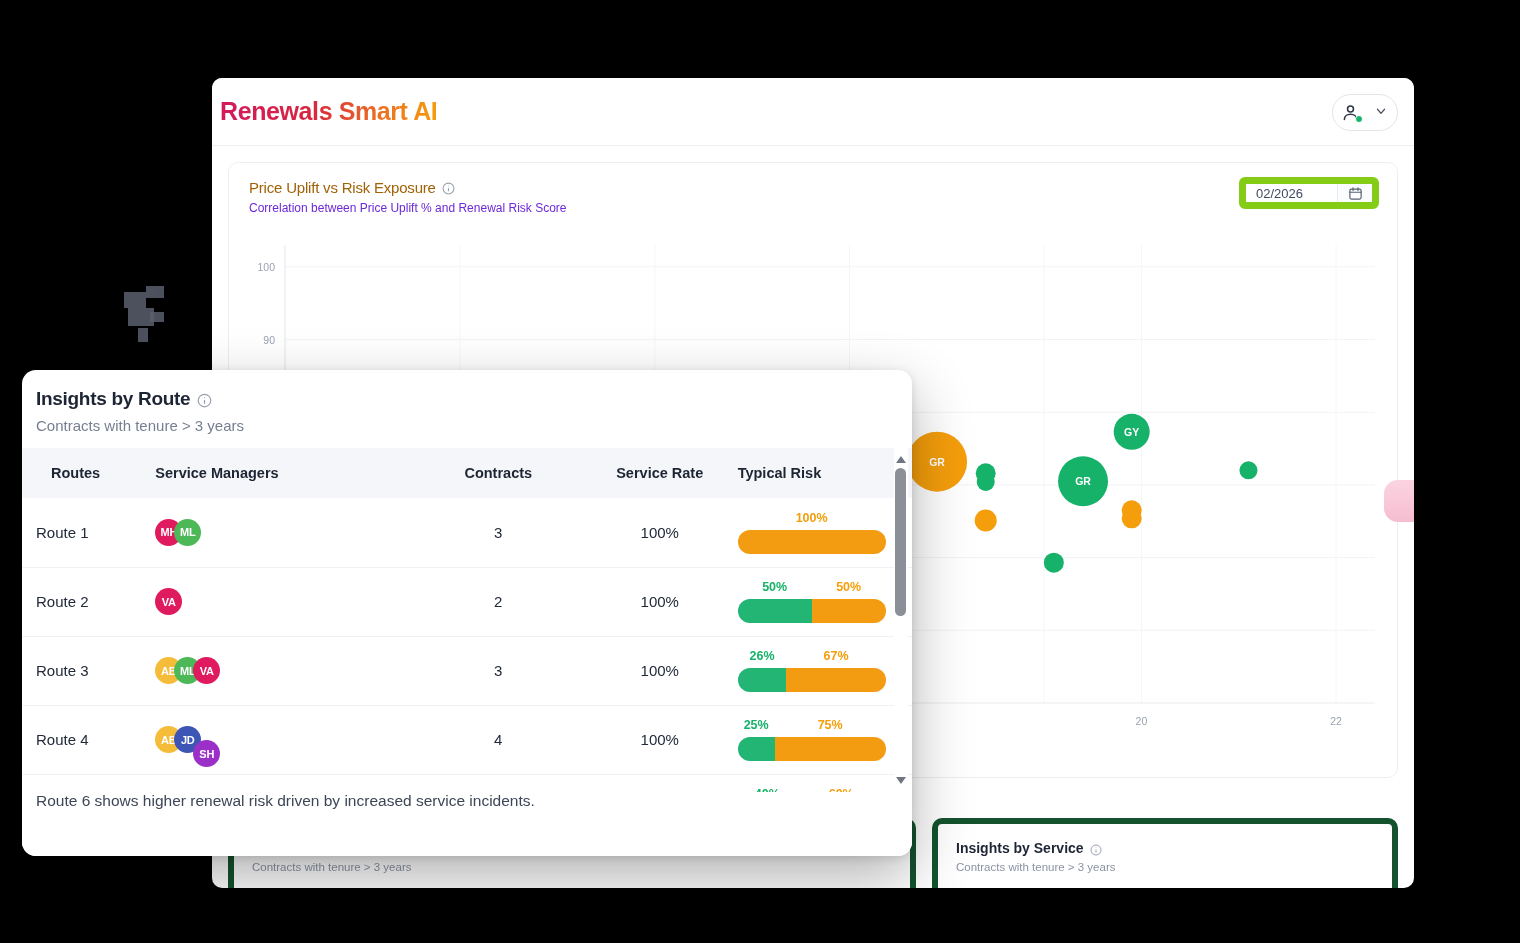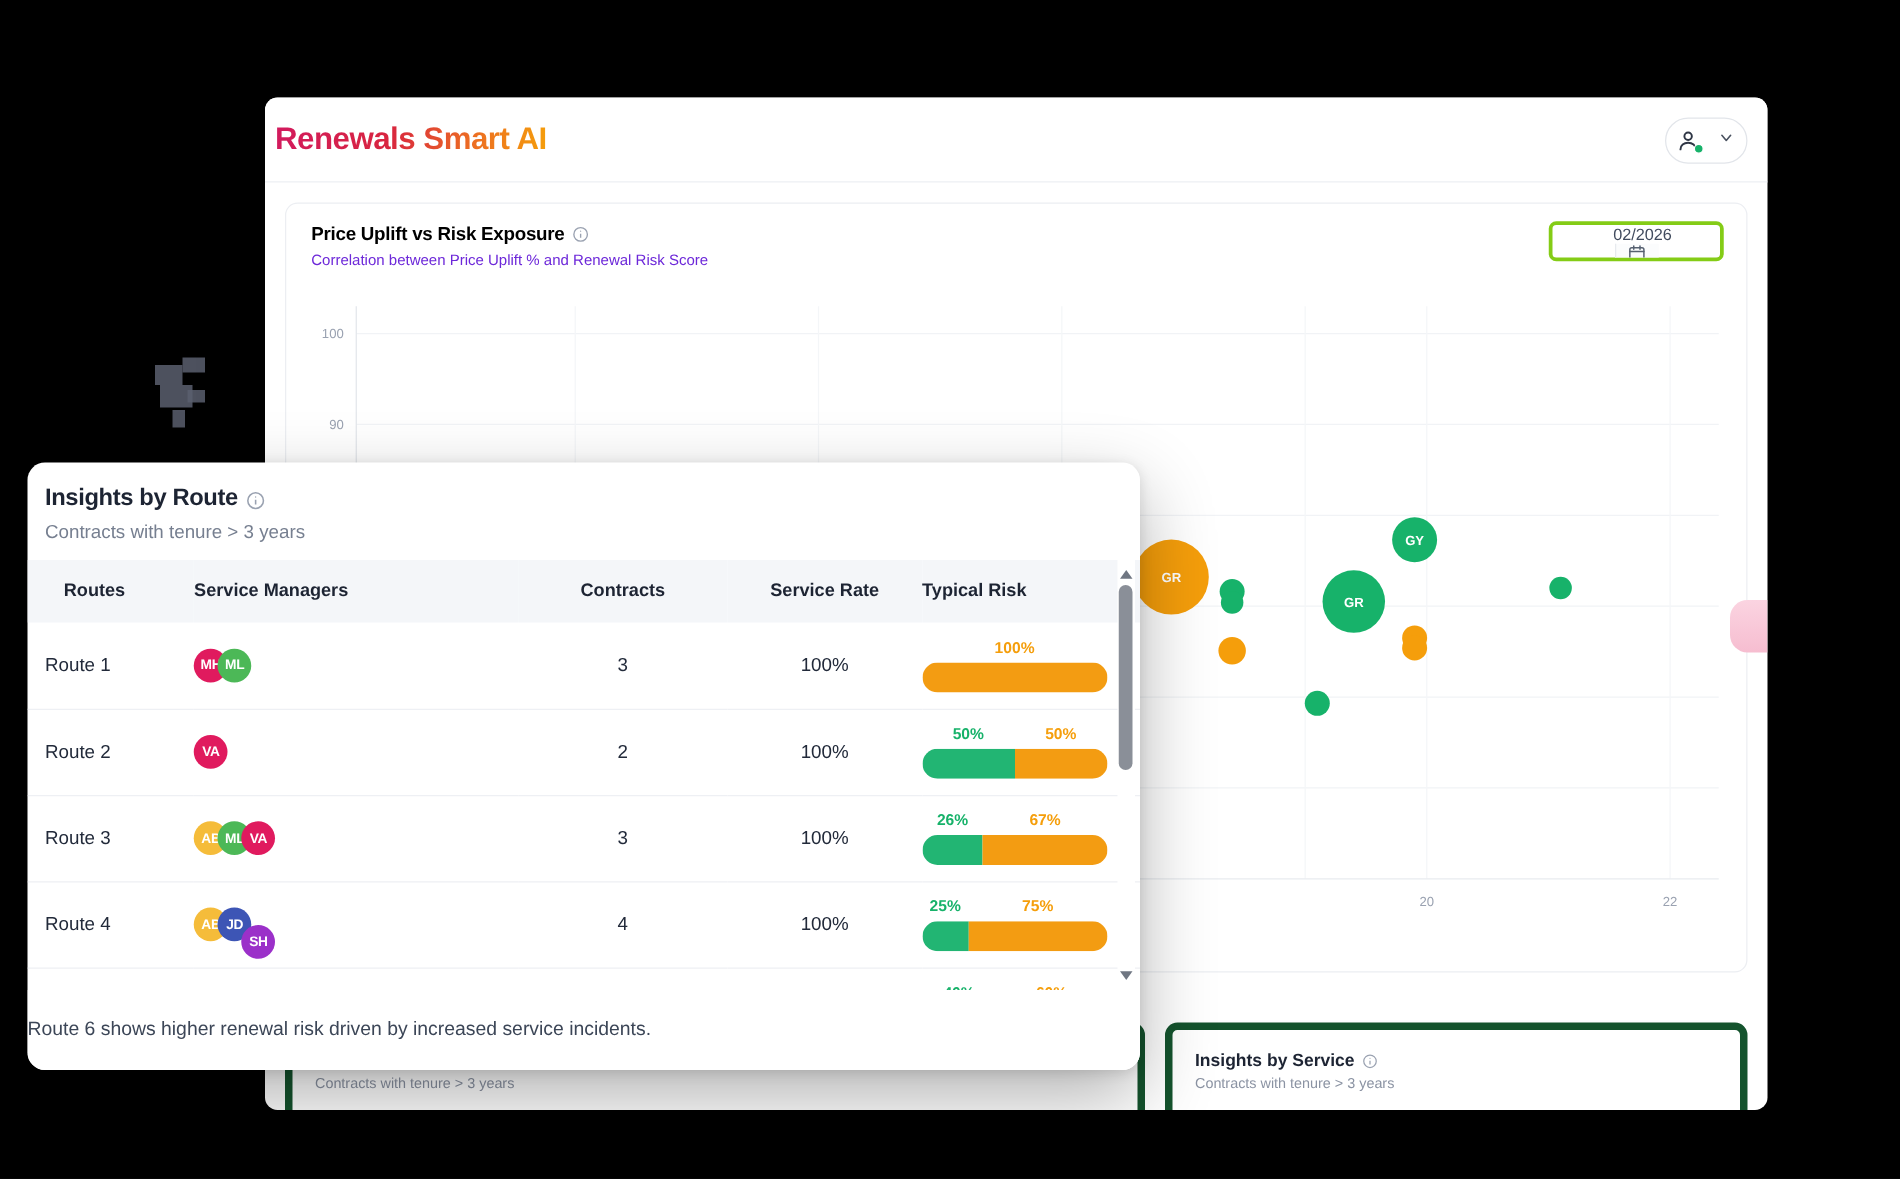--- a/index.html
+++ b/index.html
@@ -42,28 +42,28 @@
     border-radius:50%; background:#17b26a; border:1.5px solid #fff;
   }
 
   
   #chart-card {
     position:absolute; left:16px; top:84px; width:1170px; height:616px;
     background:#fff; border:1px solid #eceef2; border-radius:10px;
   }
   #chart-head { padding:16px 20px 0 20px; }
   .card-title-row { display:flex; align-items:center; gap:6px; }
-  .card-title { font-size:15px; font-weight:700; color:#000000; letter-spacing:-0.2px; }
+  .card-title { font-size:15px; font-weight:400; color:#a16207; letter-spacing:-0.2px; }
   .card-sub { margin-top:5px; font-size:12px; color:#6d28d9; }
   .info-icon { width:13px; height:13px; display:inline-block; }
 
   #date-picker {
     position:absolute; right:18px; top:14px; width:140px; height:32px;
-    border:3px solid #84cc16; border-radius:6px; background:#fff;
-    display:flex; align-items:center; overflow:hidden;flex-direction:column;
+    border:7px solid #84cc16; border-radius:6px; background:#fff;
+    display:flex; align-items:center; overflow:hidden;
   }
   #date-value { flex:1; padding-left:10px; font-size:13px; color:#414b5e; }
   #date-cal-btn {
     width:35px; height:100%; border-left:1px solid #e7eaef; background:#fbfcfd;
     display:flex; align-items:center; justify-content:center;
   }
 
   
   #plot { position:absolute; left:0; top:70px; width:1170px; height:540px; }
   #plot svg { display:block; }
@@ -139,21 +139,21 @@
   }
   #sb-arrow-up { top:8px; border-bottom:7px solid #6f7682; }
   #sb-arrow-down { bottom:8px; border-top:7px solid #6f7682; }
   #sb-thumb {
     position:absolute; left:1px; top:20px; width:11px; height:148px;
     background:#8a8f98; border-radius:6px;
   }
 
   #modal-footer {
     position:absolute; left:0; bottom:0; width:890px; height:64px;
-    background:#fff; display:flex; align-items:center; 
+    background:#fff; display:flex; align-items:flex-start; padding-left:14px;
   }
   #modal-caption { font-size:15.5px; color:#3c4657; }
 </style>
 </head>
 <body>
 
 <div id="stage">
 
   <div class="artifact" style="left:124px;top:292px;width:22px;height:16px;"></div>
   <div class="artifact" style="left:146px;top:286px;width:18px;height:12px;"></div>

